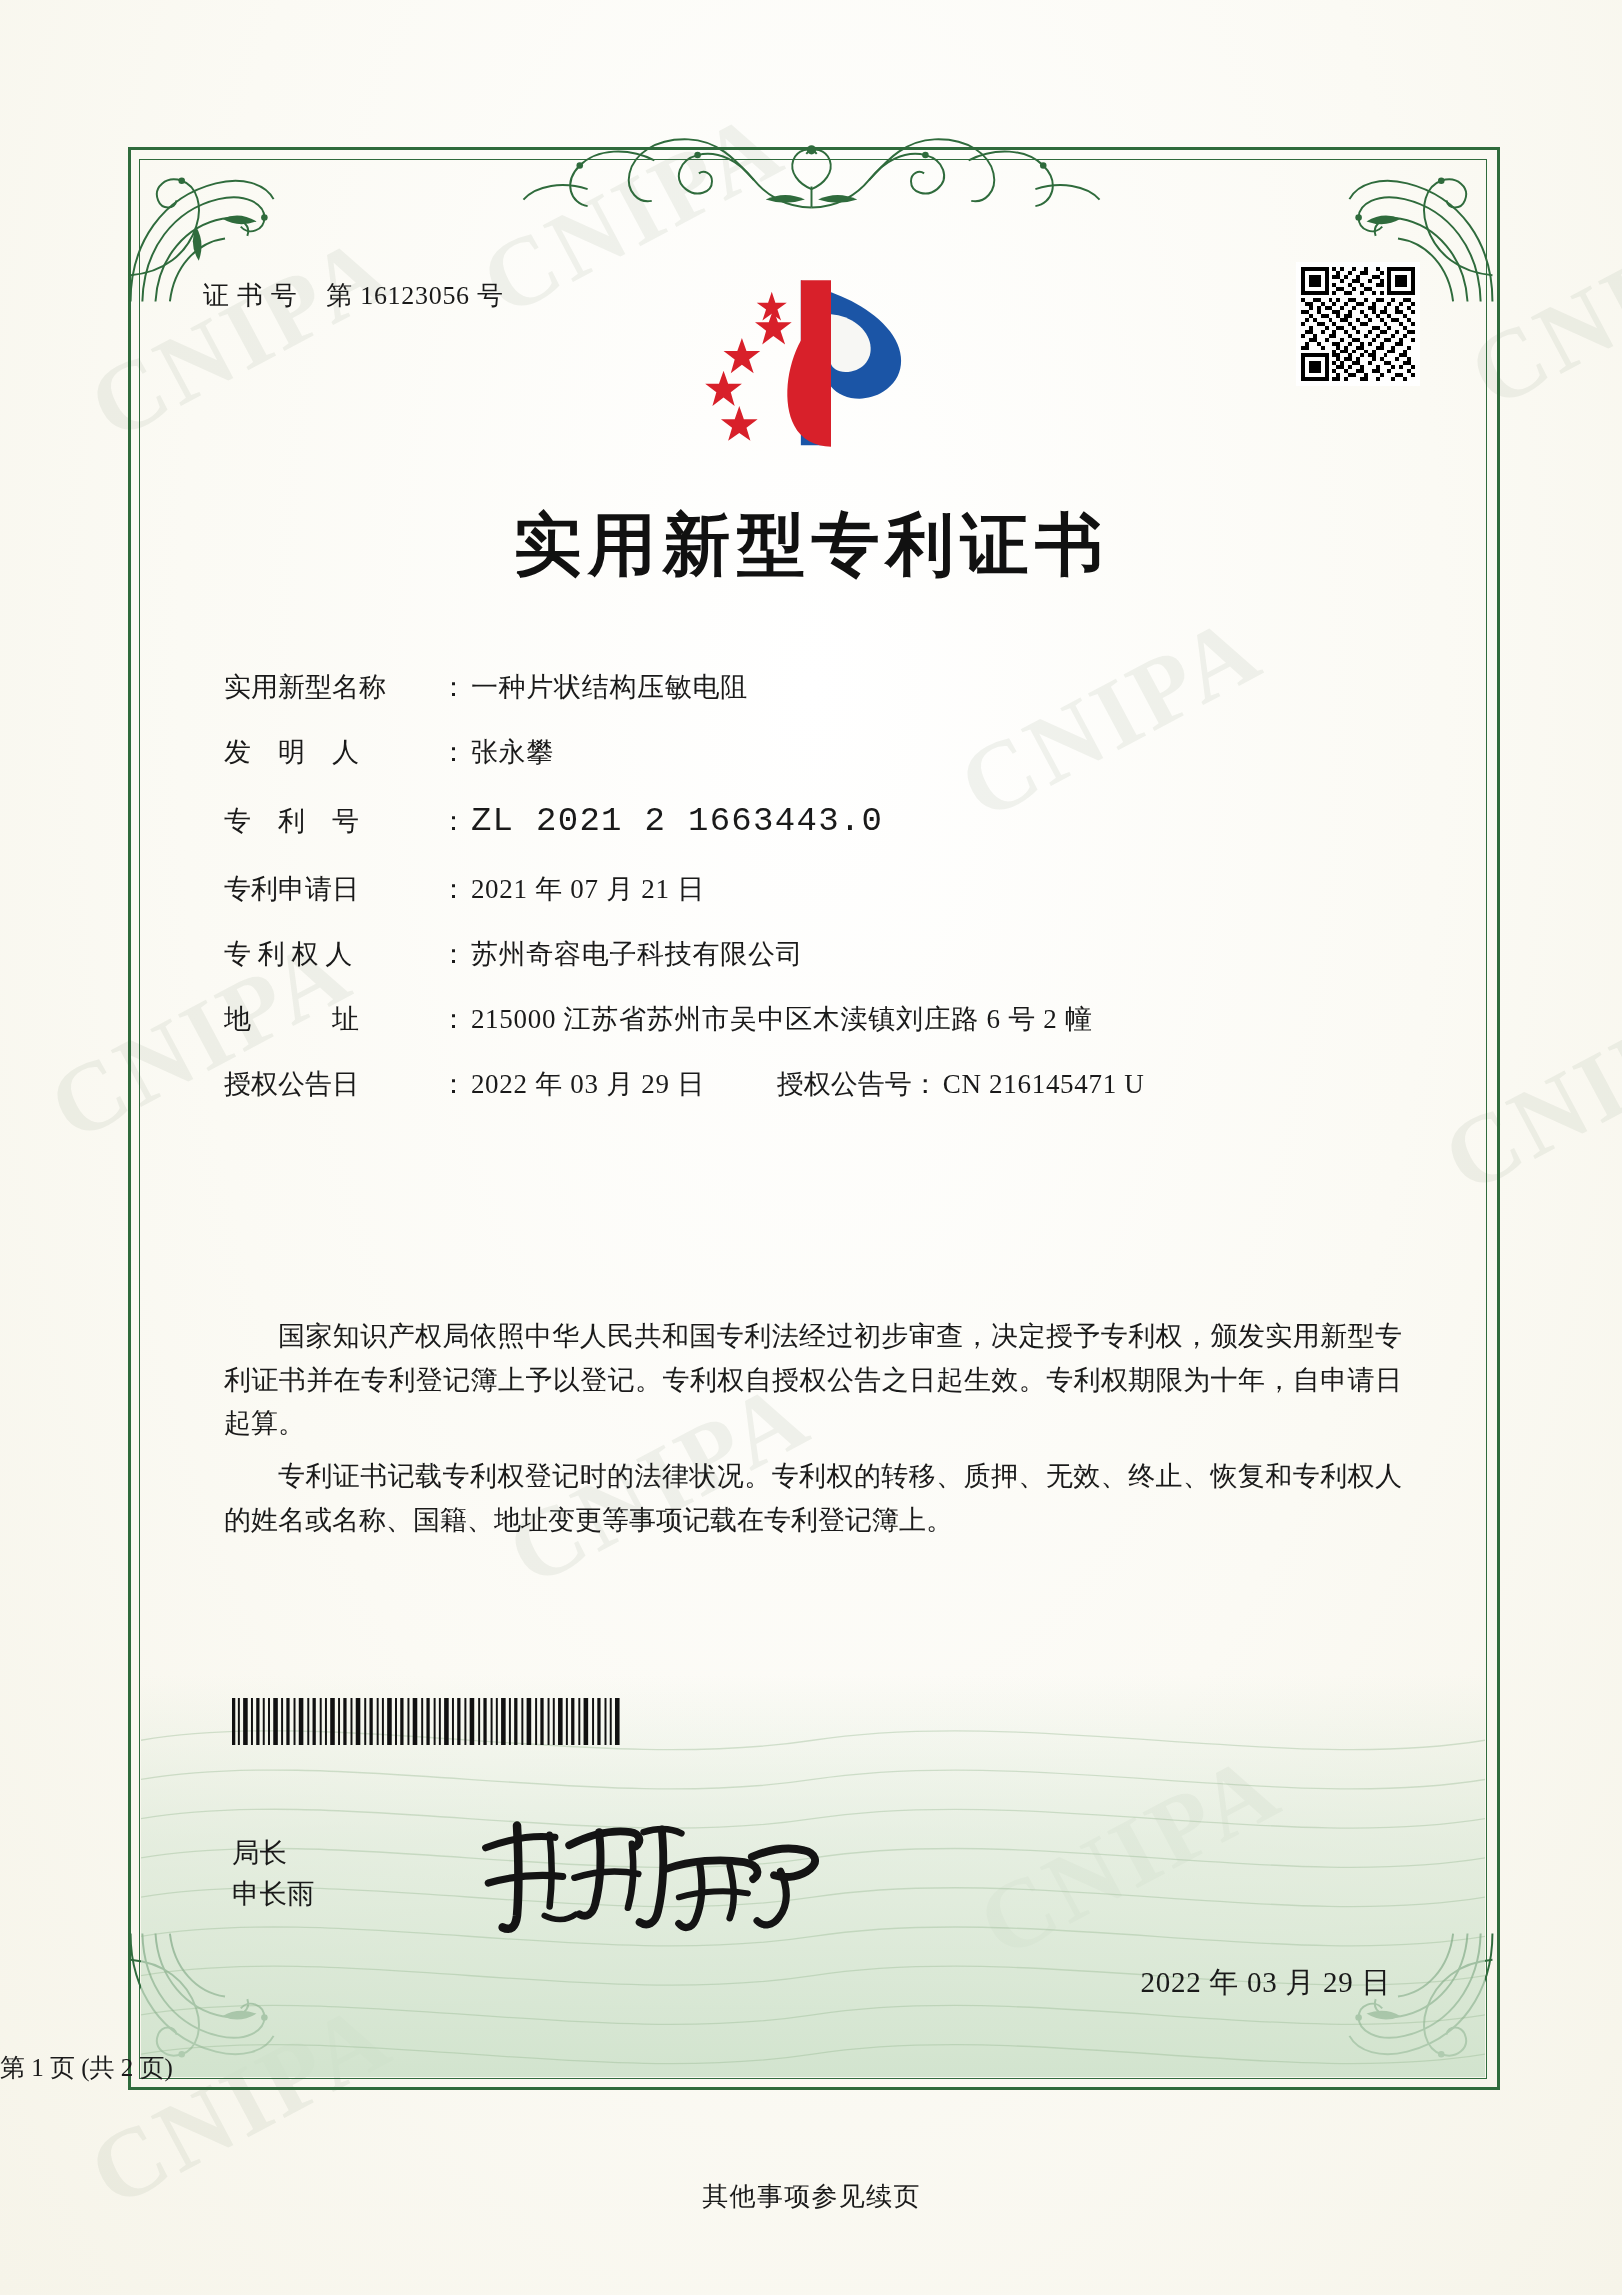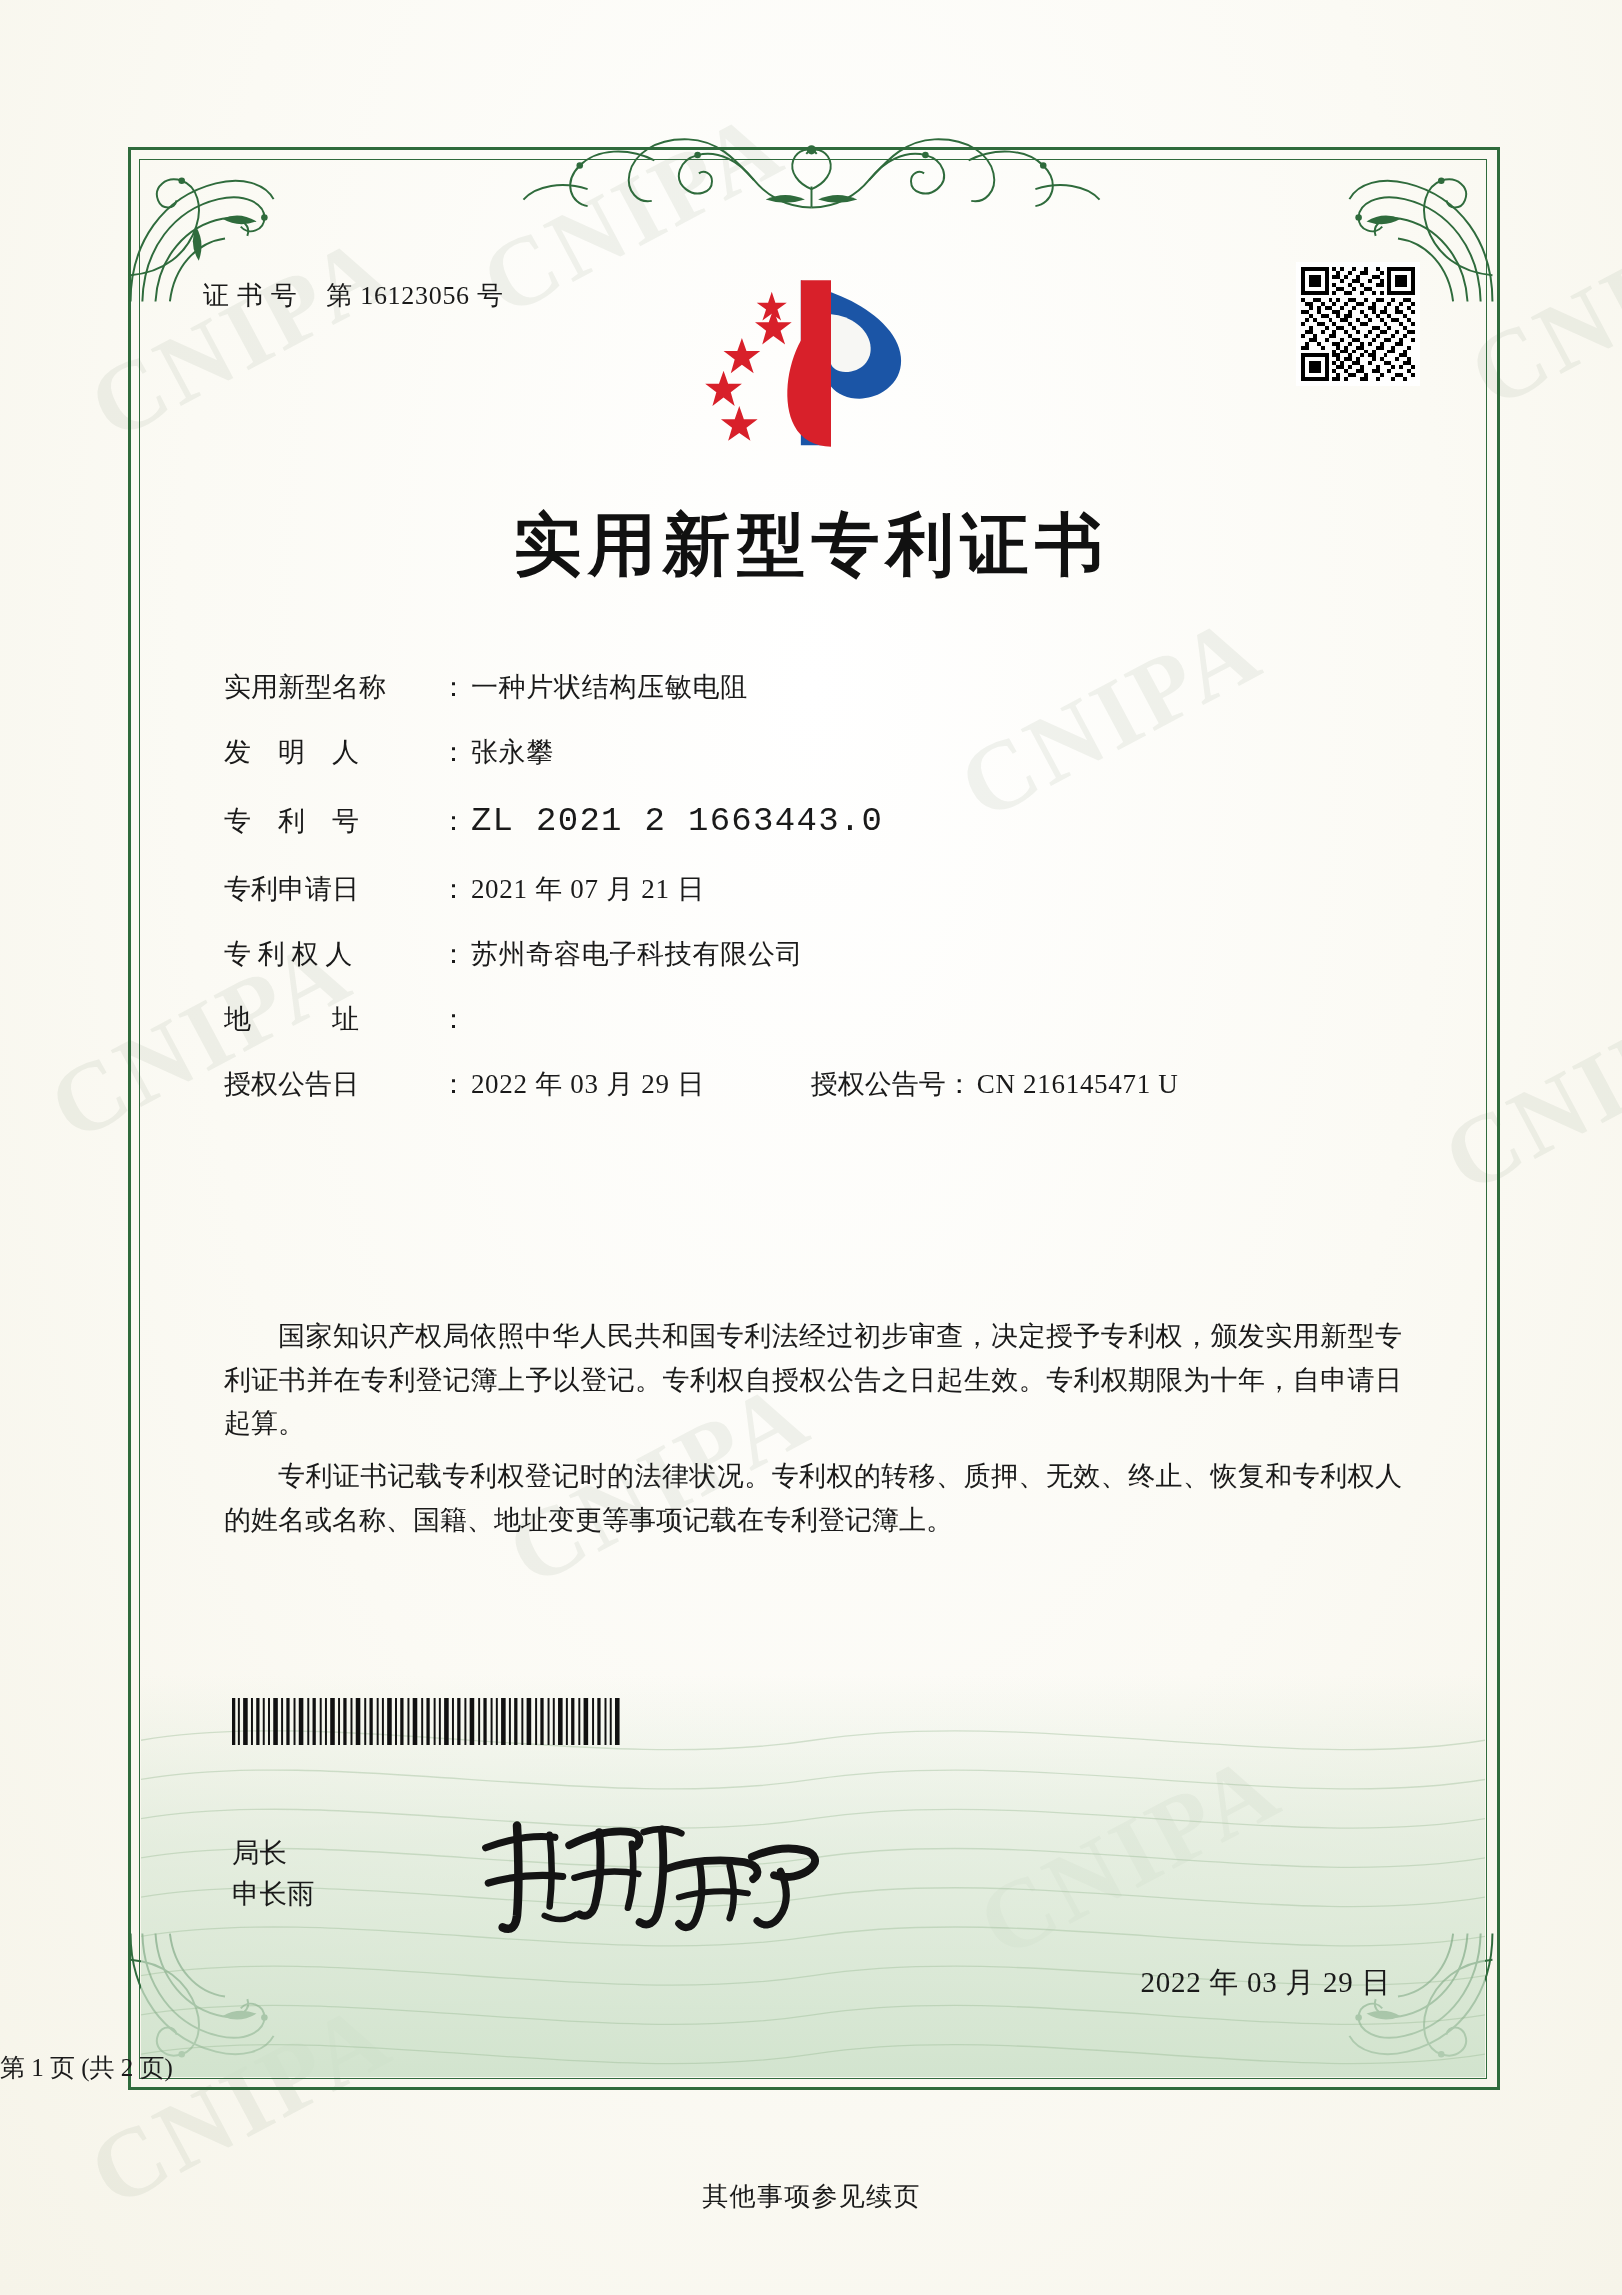--- a/index.html
+++ b/index.html
@@ -131,21 +131,21 @@
     display: inline-block;
     letter-spacing: 0px;
   }
   .f-colon { margin-right: 3.9px; }
   .f-value { letter-spacing: 0.7px; }
   .f-value.mono {
     font-family: "Liberation Mono", "DejaVu Sans Mono", monospace;
     font-size: 34px;
     letter-spacing: 1.3px;
   }
-  .inline-second-label { margin-left: 106px; }
+  .inline-second-label { margin-left: 72px; }
 
   
   #paragraphs {
     position: absolute;
     left: 224px; top: 1315px;
     width: 1178px;
     font-size: 27px;
     line-height: 1.62;
     text-align: justify;
   }
@@ -570,20 +570,21 @@
 
     <div class="field-row">
       <span class="f-label">专 利 权 人</span>
       <span class="f-colon">：</span>
       <span class="f-value">苏州奇容电子科技有限公司</span>
     </div>
 
     <div class="field-row">
       <span class="f-label">地　　　址</span>
       <span class="f-colon">：</span>
+      <span class="f-value">215000 江苏省苏州市吴中区木渎镇刘庄路 6 号 2 幢</span>
     </div>
 
     <div class="field-row">
       <span class="f-label">授权公告日</span>
       <span class="f-colon">：</span>
       <span class="f-value">2022 年 03 月 29 日</span>
       <span class="inline-second-label">授权公告号</span>
       <span class="f-colon">：</span>
       <span class="f-value">CN 216145471 U</span>
     </div>

